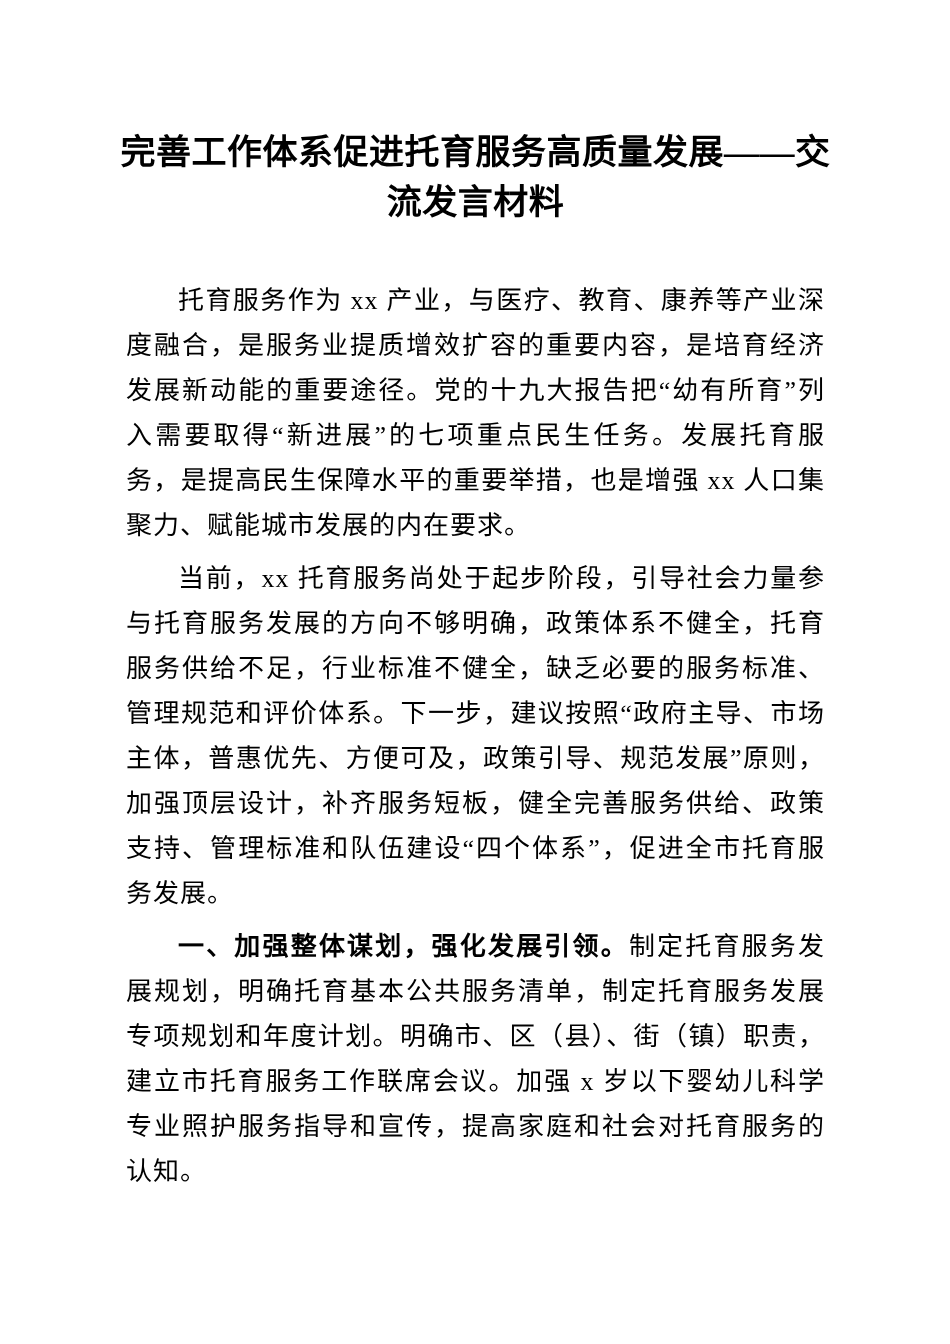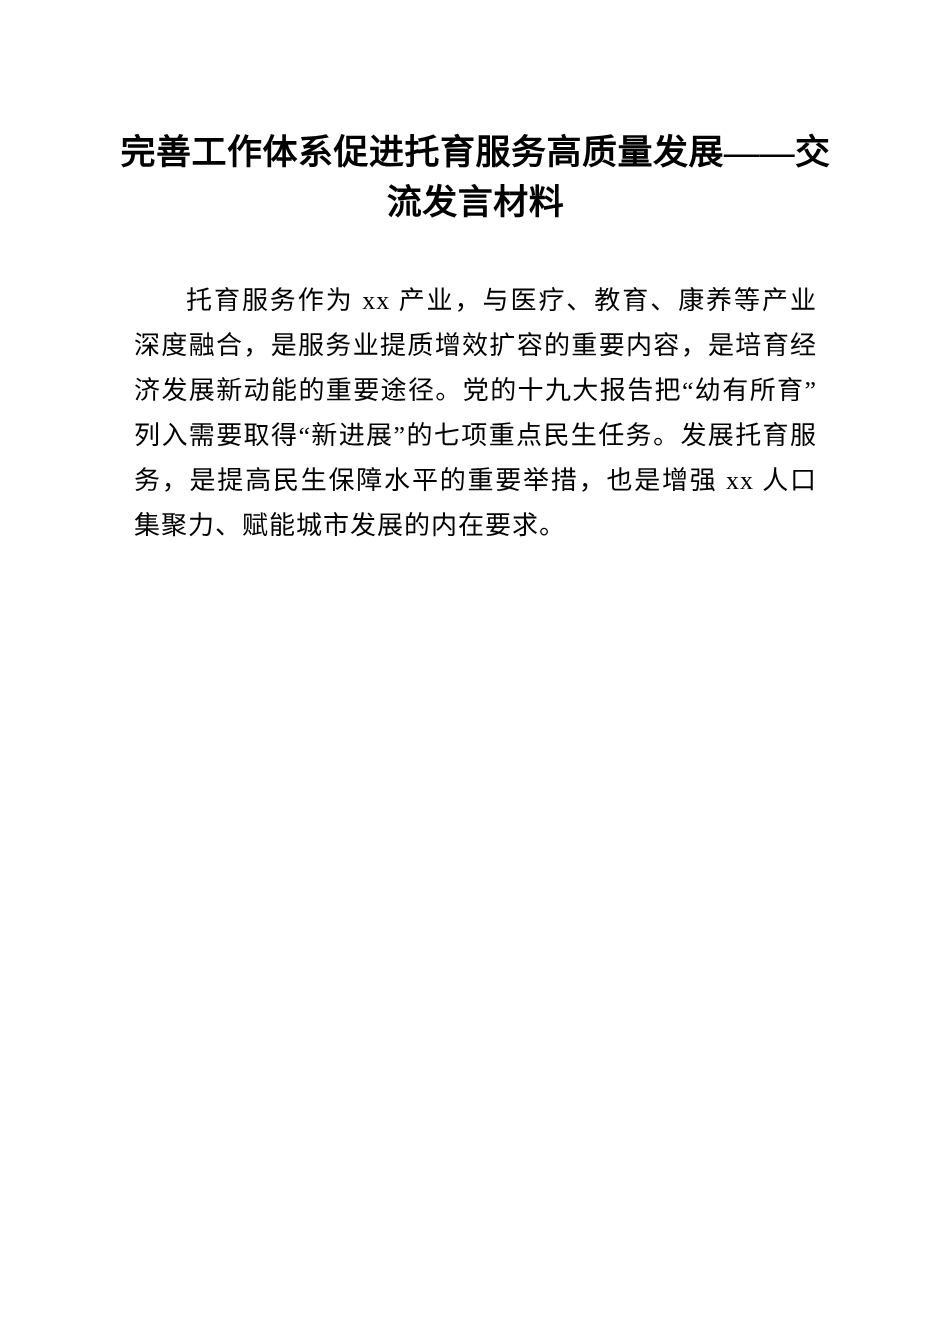--- a/index.html
+++ b/index.html
@@ -24,21 +24,21 @@
   .doc-title {
     margin: 0 0 50px 0;
     font-size: 35px;
     font-weight: 700;
     line-height: 50px;
     text-align: center;
     letter-spacing: 0.5px;
     font-family: "Liberation Serif", "DejaVu Serif", serif;
   }
   .doc-body p {
-    margin: 16px;
+    margin: 8px;
     font-size: 26px;
     line-height: 45px;
     text-align: justify;
     text-justify: inter-character;
     text-indent: 2em;
     letter-spacing: 1px;
   }
   .section-lead {
     font-weight: 700;
     font-family: "Liberation Sans", "DejaVu Sans", sans-serif;
@@ -46,16 +46,18 @@
 </style>
 </head>
 <body>
 
 <div class="page">
   <h1 class="doc-title">完善工作体系促进托育服务高质量发展——交流发言材料</h1>
 
   <div class="doc-body">
     <p><span>托育服务作为 xx 产业，与医疗、教育、康养等产业深度融合，是服务业提质增效扩容的重要内容，是培育经济发展新动能的重要途径。党的十九大报告把“幼有所育”列入需要取得“新进展”的七项重点民生任务。发展托育服务，是提高民生保障水平的重要举措，也是增强 xx 人口集聚力、赋能城市发展的内在要求。</span></p>
 
+    <p><span>当前，xx 托育服务尚处于起步阶段，引导社会力量参与托育服务发展的方向不够明确，政策体系不健全，托育服务供给不足，行业标准不健全，缺乏必要的服务标准、管理规范和评价体系。下一步，建议按照“政府主导、市场主体，普惠优先、方便可及，政策引导、规范发展”原则，加强顶层设计，补齐服务短板，健全完善服务供给、政策支持、管理标准和队伍建设“四个体系”，促进全市托育服务发展。</span></p>
 
+    <p><strong class="section-lead">一、加强整体谋划，强化发展引领。</strong><span>制定托育服务发展规划，明确托育基本公共服务清单，制定托育服务发展专项规划和年度计划。明确市、区（县）、街（镇）职责，建立市托育服务工作联席会议。加强 x 岁以下婴幼儿科学专业照护服务指导和宣传，提高家庭和社会对托育服务的认知。</span></p>
 
   </div>
 </div>
 
 </body></html>

